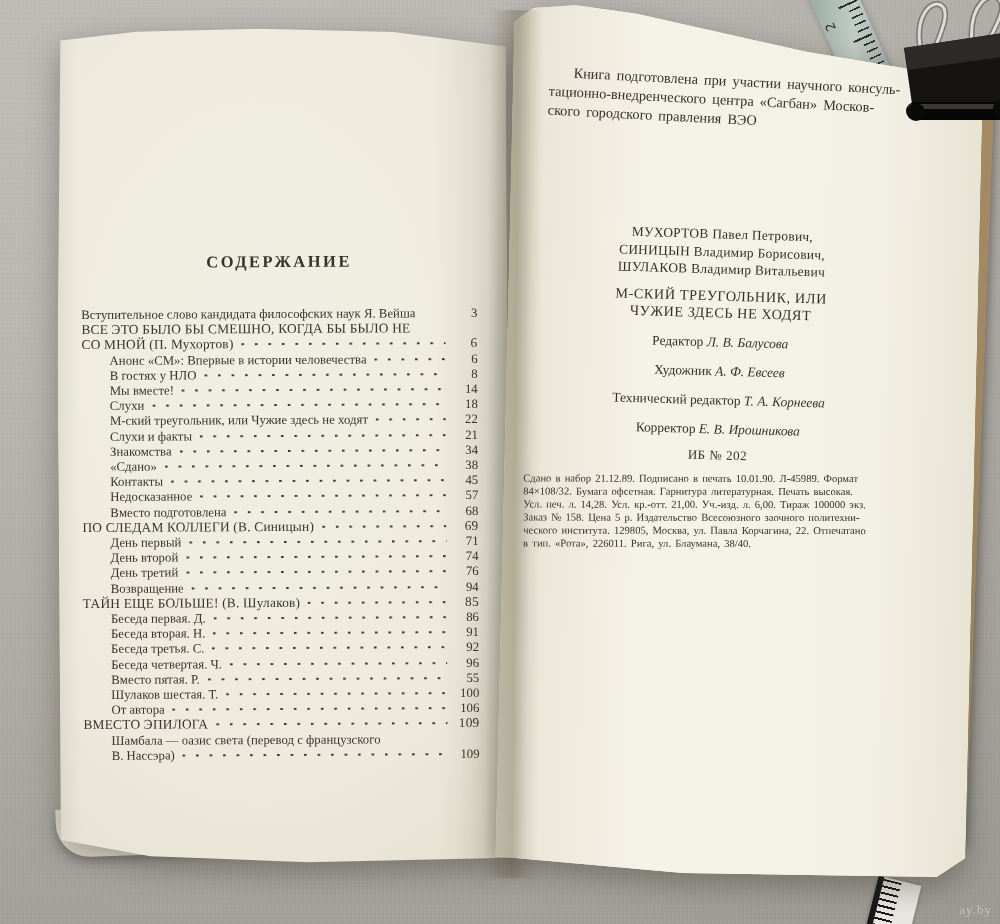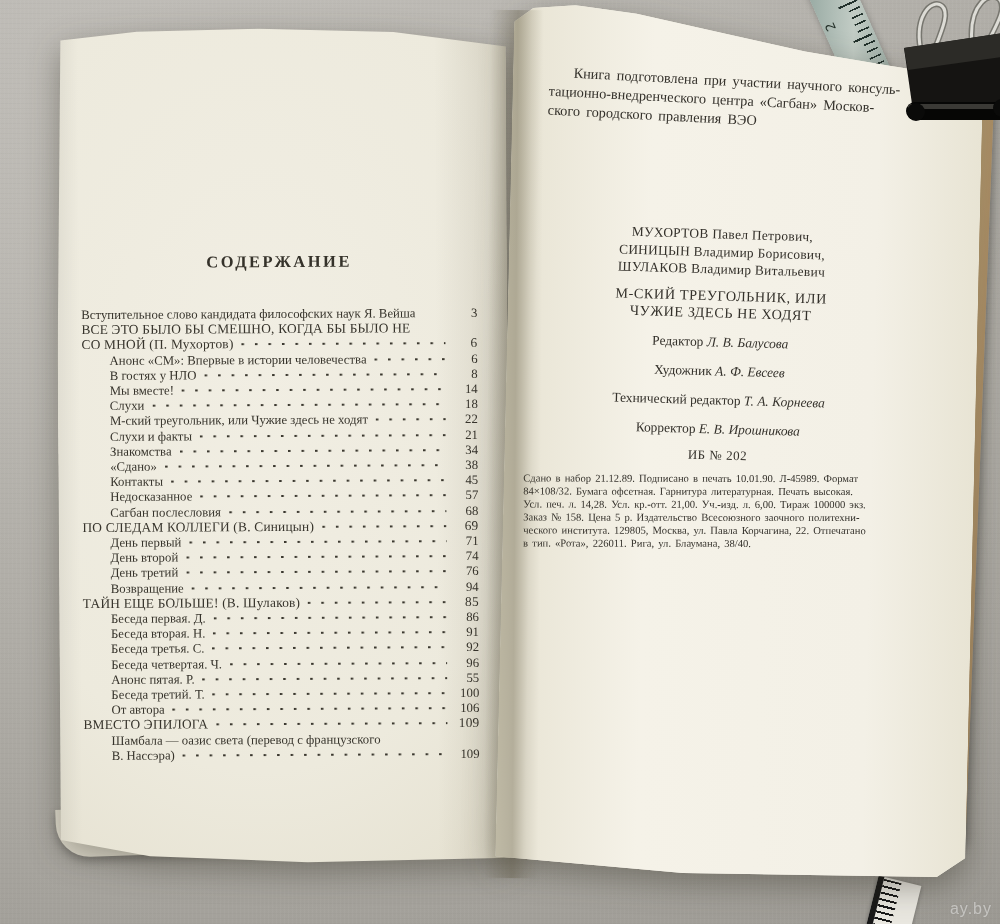--- a/index.html
+++ b/index.html
@@ -40,21 +40,21 @@
     transform:rotate(14deg);z-index:3;
     background:#e9e7e0;border-left:6px solid #181818;
     box-shadow:0 1px 4px rgba(0,0,0,.3);
   }
   .ruler-bottom .ticks{
     position:absolute;left:0;top:2px;bottom:2px;width:18px;
     background:repeating-linear-gradient(to bottom,#181818 0 2px,transparent 2px 6.5px);
   }
   .watermark{
     position:absolute;right:8px;bottom:6px;z-index:9;
-    font-family:Liberation Sans, sans-serif;font-size:16px;letter-spacing:1px;
+    font-family:Liberation Serif, serif;font-size:13px;letter-spacing:1px;
     color:rgba(255,255,255,.45);text-shadow:0 0 2px rgba(0,0,0,.08);
   }
 
   
   .under-sliver{
     position:absolute;left:56px;top:806px;width:230px;height:48px;z-index:1;
     background:#e2ded0;transform:rotate(-2deg);border-radius:0 0 26px 34px;
     box-shadow:0 4px 8px rgba(0,0,0,.25);
   }
   .cover-edge{
@@ -216,21 +216,21 @@
           <span class="toc-label">Контакты</span>
           <span class="dot-leader"></span>
           <span class="page-num">45</span>
         </div>
           <div class="toc-row" style="padding-left: 28px;">
           <span class="toc-label">Недосказанное</span>
           <span class="dot-leader"></span>
           <span class="page-num">57</span>
         </div>
           <div class="toc-row" style="padding-left: 28px;">
-          <span class="toc-label">Сагбан послесловия</span>
+          <span class="toc-label">Вместо подготовлена</span>
           <span class="dot-leader"></span>
           <span class="page-num">68</span>
         </div>
           <div class="toc-row caps" style="padding-left: 0px;">
           <span class="toc-label">ПО СЛЕДАМ КОЛЛЕГИ (В. Синицын)</span>
           <span class="dot-leader"></span>
           <span class="page-num">69</span>
         </div>
           <div class="toc-row" style="padding-left: 28px;">
           <span class="toc-label">День первый</span>
@@ -271,26 +271,26 @@
           <span class="toc-label">Беседа третья. С.</span>
           <span class="dot-leader"></span>
           <span class="page-num">92</span>
         </div>
           <div class="toc-row" style="padding-left: 28px;">
           <span class="toc-label">Беседа четвертая. Ч.</span>
           <span class="dot-leader"></span>
           <span class="page-num">96</span>
         </div>
           <div class="toc-row" style="padding-left: 28px;">
-          <span class="toc-label">Анонс пятая. Р.</span>
+          <span class="toc-label">Вместо пятая. Р.</span>
           <span class="dot-leader"></span>
           <span class="page-num">55</span>
         </div>
           <div class="toc-row" style="padding-left: 28px;">
-          <span class="toc-label">Беседа третий. Т.</span>
+          <span class="toc-label">Шулаков шестая. Т.</span>
           <span class="dot-leader"></span>
           <span class="page-num">100</span>
         </div>
           <div class="toc-row" style="padding-left: 28px;">
           <span class="toc-label">От автора</span>
           <span class="dot-leader"></span>
           <span class="page-num">106</span>
         </div>
           <div class="toc-row caps" style="padding-left: 0px;">
           <span class="toc-label">ВМЕСТО ЭПИЛОГА</span>

